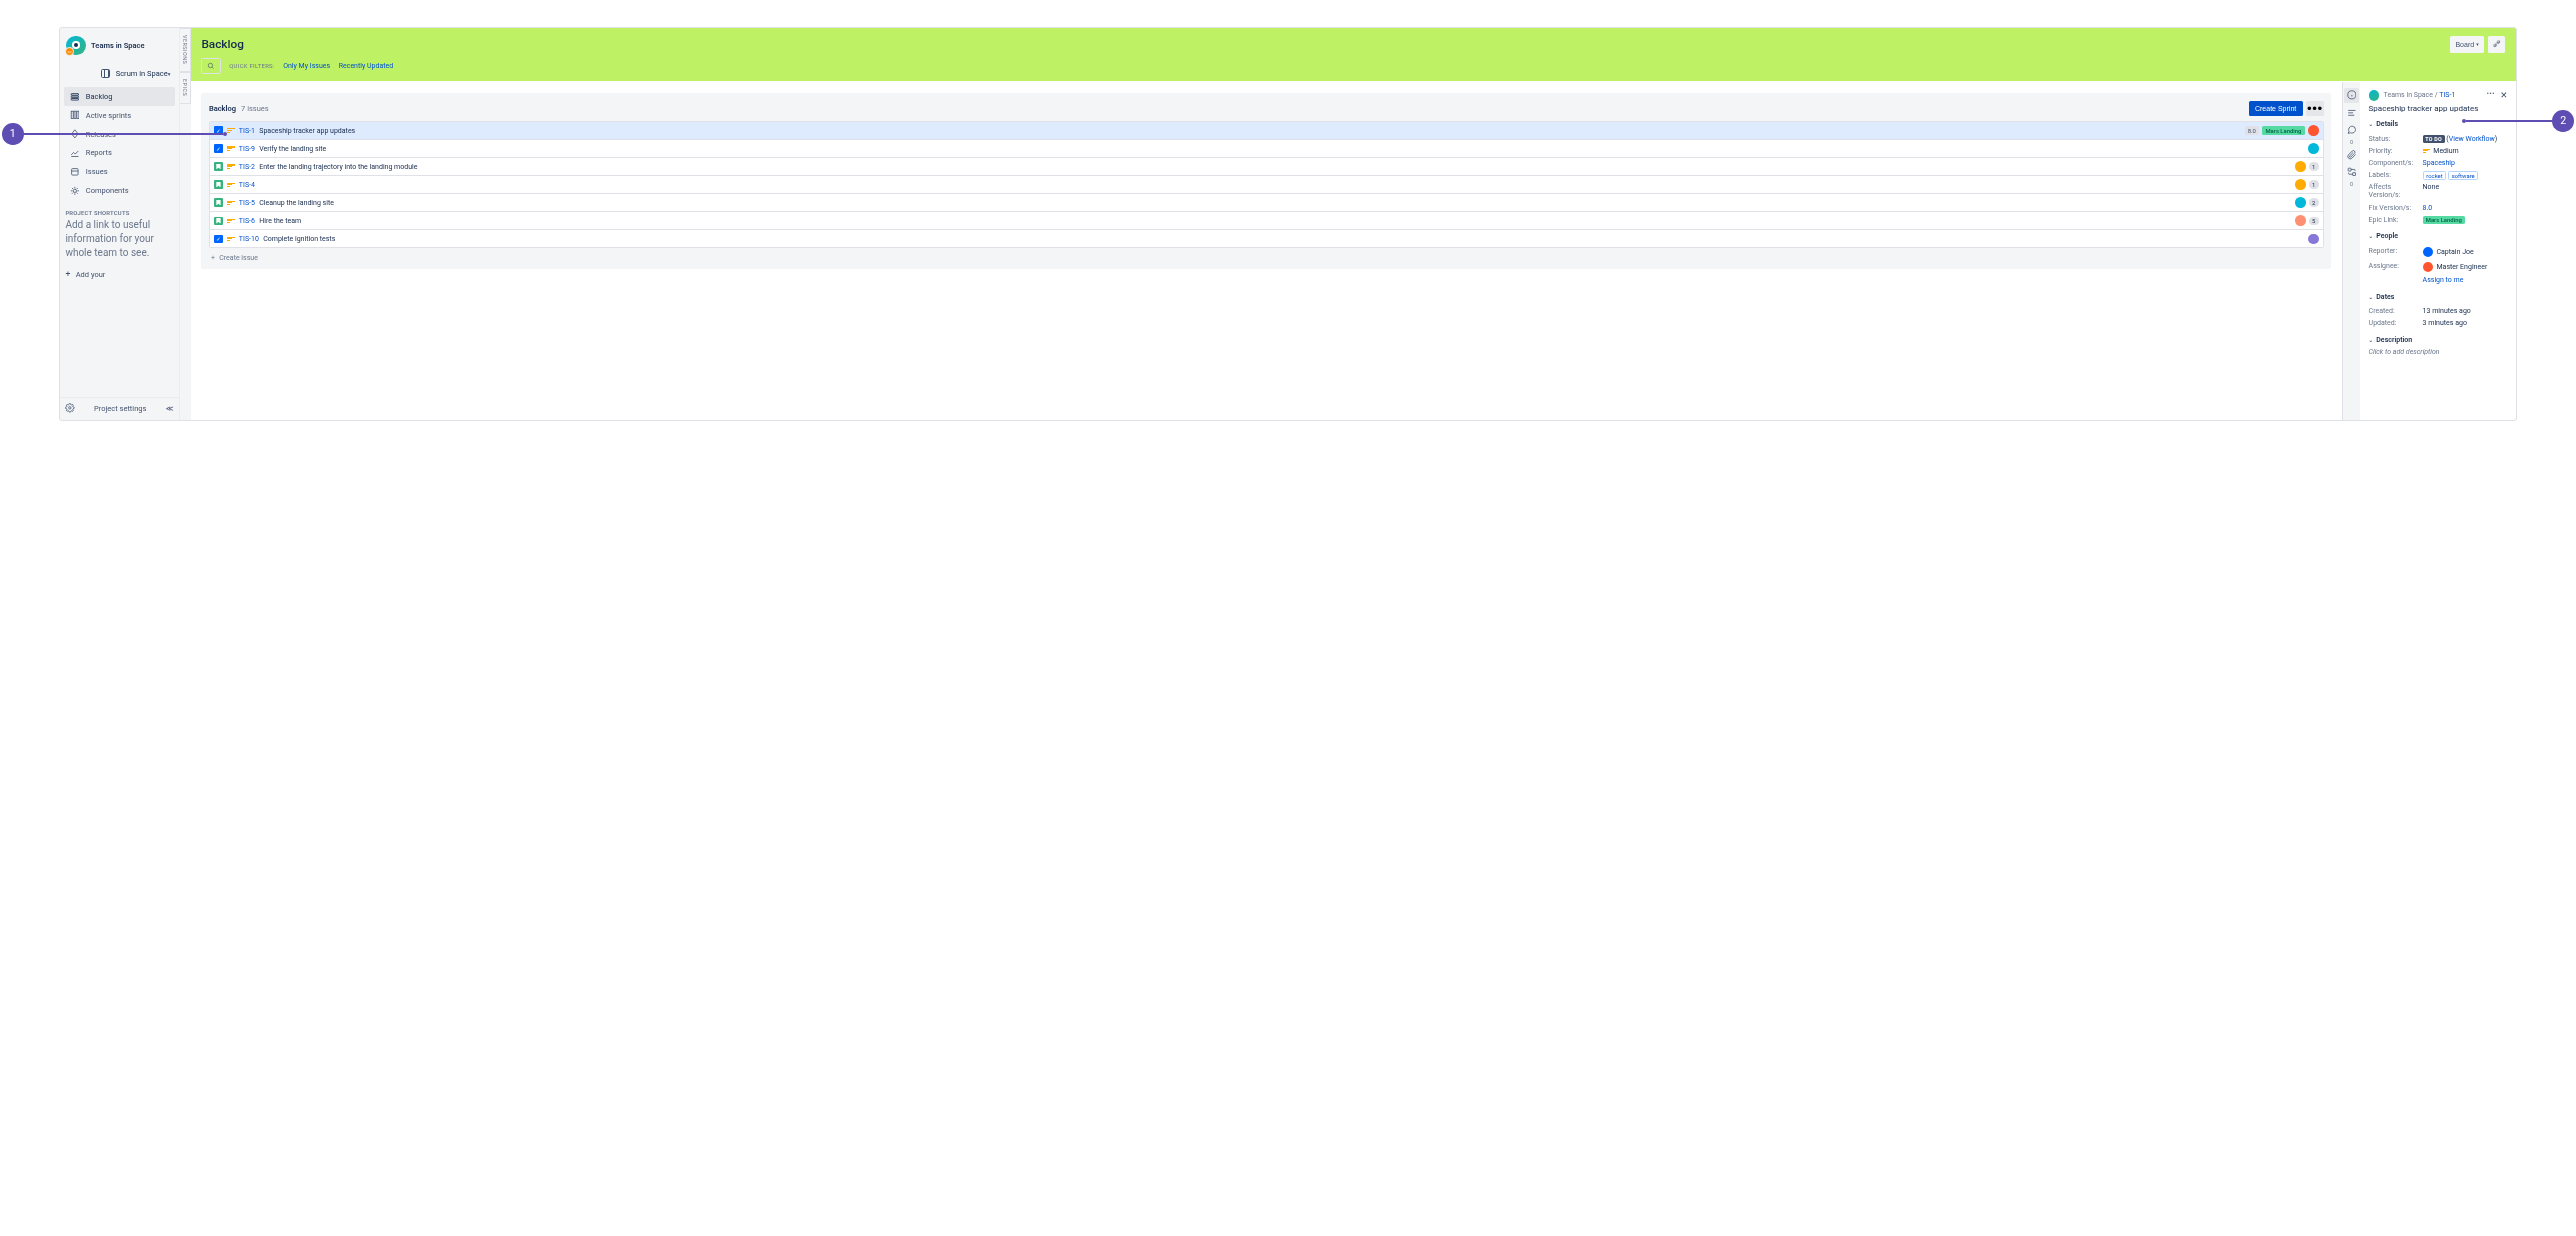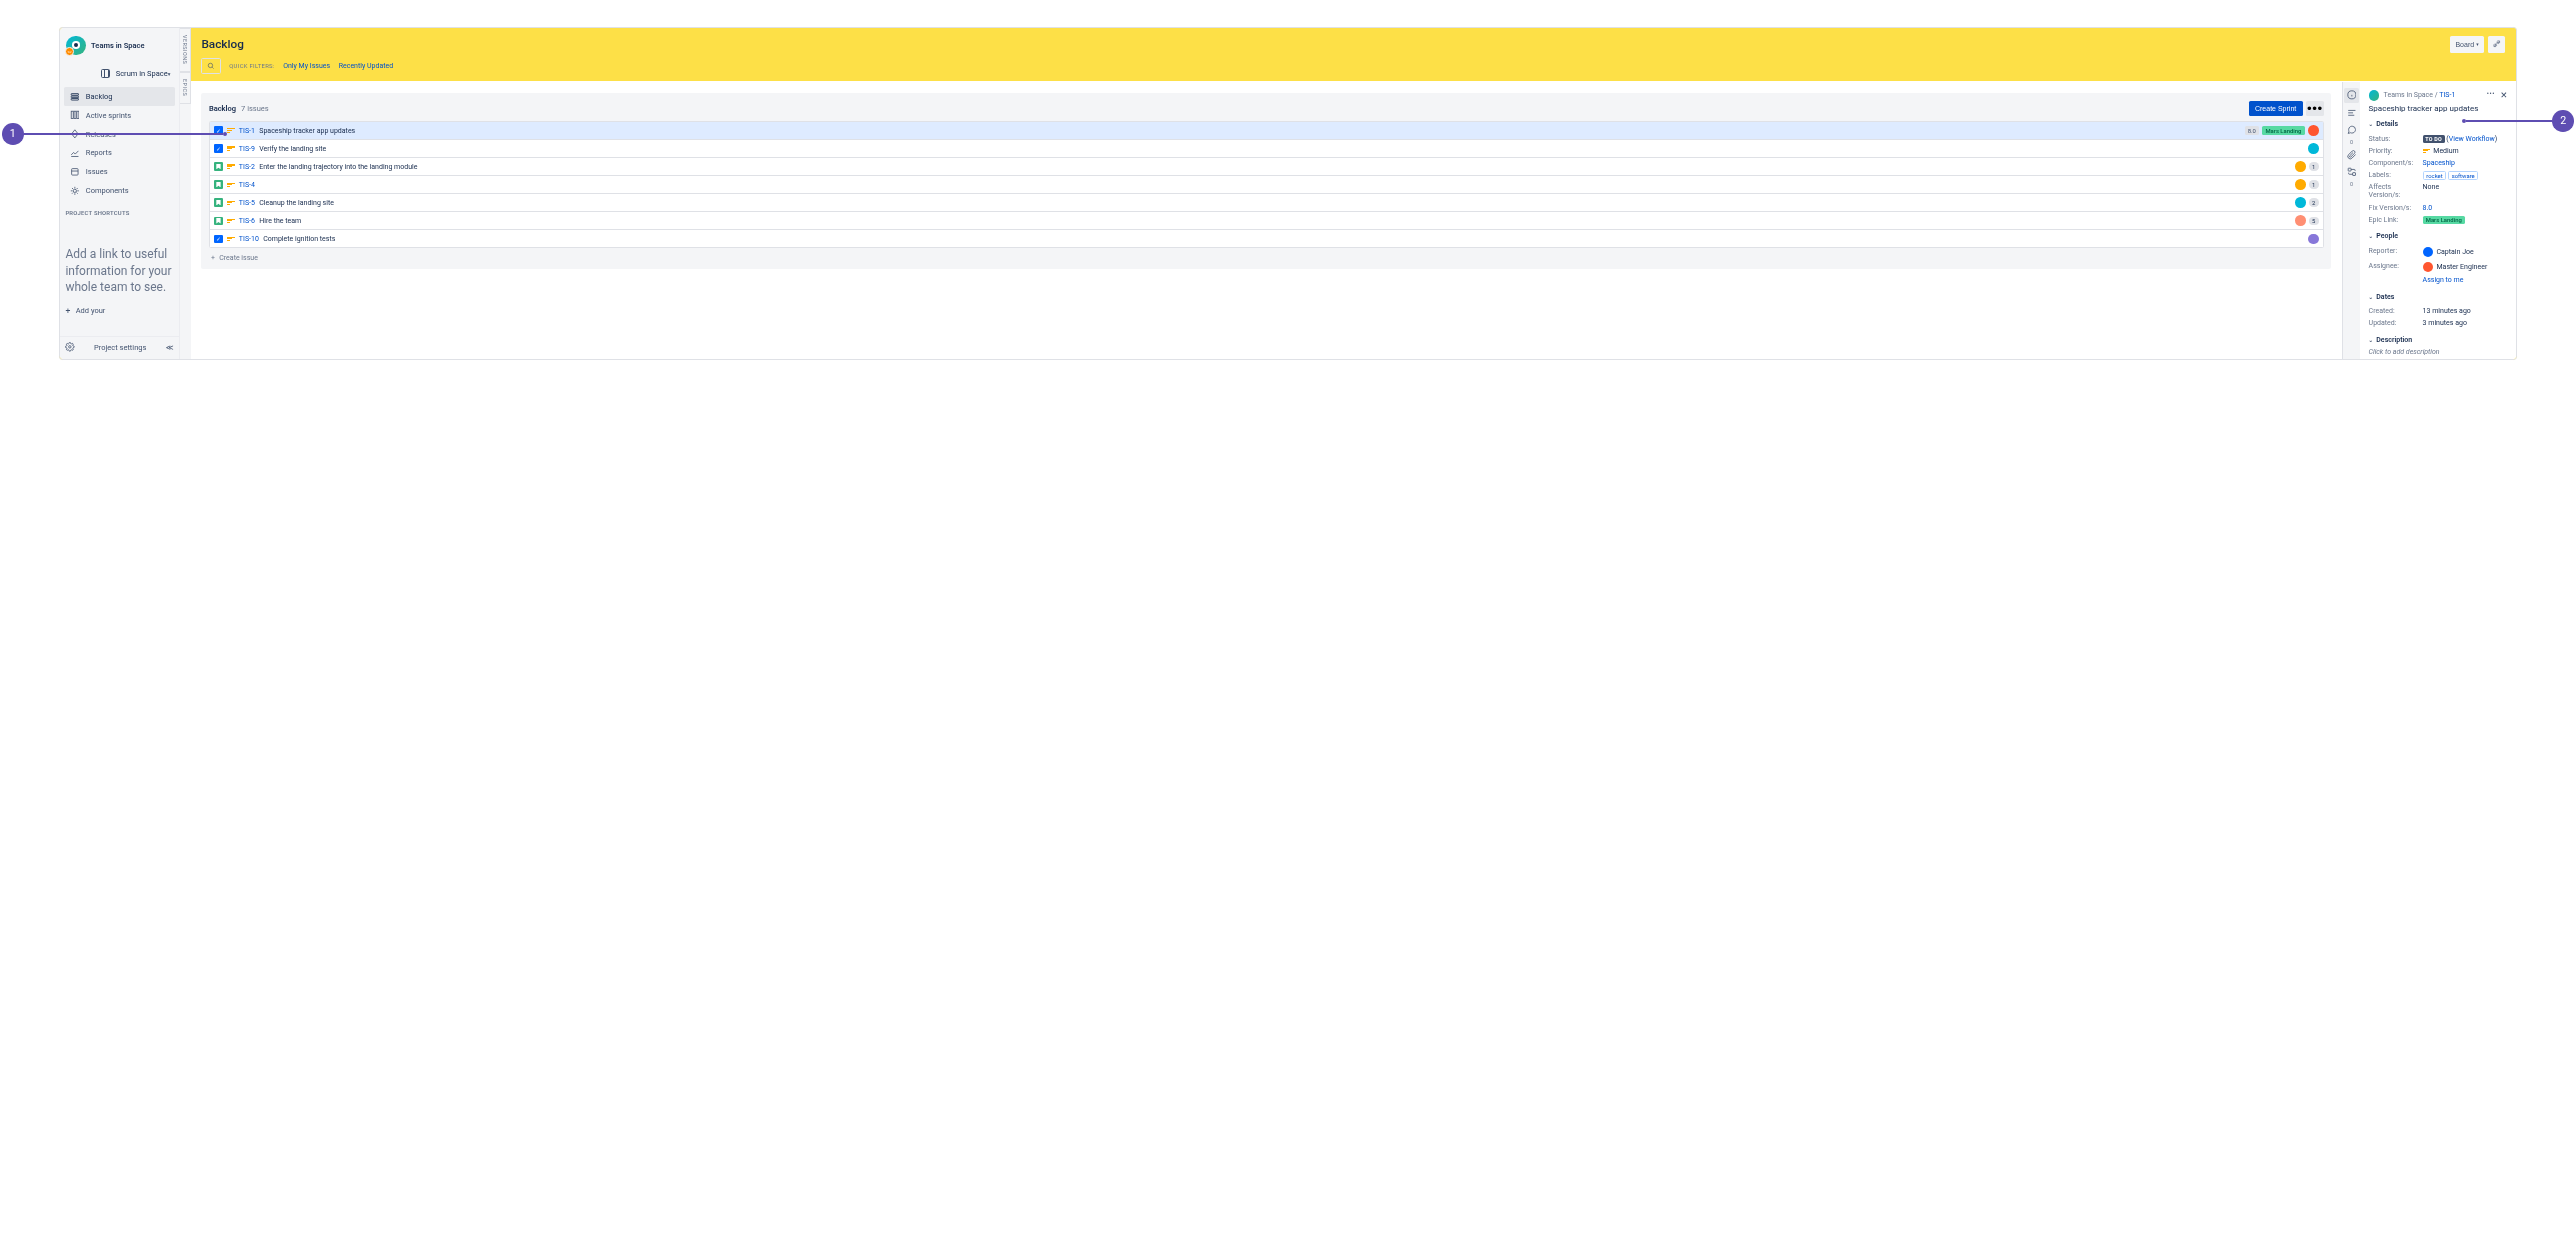--- a/index.html
+++ b/index.html
@@ -1,20 +1,20 @@
 <!DOCTYPE html>
 <html style="font-size:8.6px"><head>
 <meta charset="utf-8">
 <style>
 * { box-sizing: border-box; margin: 0; padding: 0; }
 body { font-family: -apple-system, BlinkMacSystemFont, "Segoe UI", Roboto, sans-serif; font-size: 7.5px; color: #172B4D; background: #fff; }
 
 .annotation-wrap { position: relative; padding: 27px 59px 27px 59px; }
 
-.app-frame { display: flex; border: 1.1px solid #DFE1E6; border-radius: 3.2px; overflow: hidden; background: #fde047; height: 333px; }
+.app-frame { display: flex; border: 1.1px solid #DFE1E6; border-radius: 3.2px; overflow: hidden; background: #bef264; height: 394px; }
 
 
 .sidebar { width: 120px; background: #F4F5F7; border-right: 0.5px solid #ebecf0; display: flex; flex-direction: column; }
 .project-header { display: flex; align-items: center; padding: 7.5px 6.4px; gap: 5.4px; }
 .project-logo { width: 19.3px; height: 19.3px; border-radius: 50%; background: linear-gradient(135deg,#00B8D9,#36B37E); position: relative; display:flex;align-items:center;justify-content:center; }
 .project-logo::after { content:""; width:7.5px; height:7.5px; background:#fff; border-radius:50%; }
 .project-logo-eye { position:absolute; width:4.3px;height:4.3px;background:#172B4D;border-radius:50%; }
 .project-logo-badge { position:absolute; bottom:-1.1px; left:-1.1px; width:8.6px;height:8.6px;background:#FF8B00;border-radius:50%;border:1.1px solid #F4F5F7; display:flex;align-items:center;justify-content:center;font-size:4.3px;color:#fff; }
 .project-title { font-weight: 600; font-size: 7.5px; }
 
@@ -23,21 +23,21 @@
 .board-select-left { display:flex; align-items:center; gap: 5.4px; }
 .board-icon { width:9.7px; height:9.7px; border:1.1px solid #42526E; border-radius:1.6px; display:flex; }
 .board-icon::before { content:"";flex:1;border-right:1.1px solid #42526E; }
 .board-icon::after { content:"";flex:1;border-right:1.1px solid #42526E; }
 
 .nav-item { display:flex; align-items:center; gap:6.4px; padding: 4.3px 5.4px; border-radius:1.6px; cursor:pointer; color:#42526E; margin: 0.5px 0; }
 .nav-item.active { background:#E4E6EA; color:#172B4D; }
 .nav-icon { width:9.7px; height:9.7px; display:flex; align-items:center; justify-content:center; flex-shrink:0; }
 
 .shortcuts-header { font-size:5.9px; font-weight:600; color:#6B778C; letter-spacing:0.2px; padding: 7.5px 5.4px 2.1px; }
-.shortcuts-desc { font-size:12px; color:#6B778C; padding: 0 5.4px 5.4px; line-height:1.4;margin-top:28px; }
+.shortcuts-desc { font-size:10px; color:#6B778C; padding: 0 5.4px 5.4px; line-height:1.4; }
 .add-link { display:flex; align-items:center; gap:5.4px; padding:4.3px 5.4px; cursor:pointer; color:#42526E; }
 
 .sidebar-footer { margin-top:auto; display:flex; align-items:center; justify-content:space-between; padding:5.4px; border-top:0.5px solid #ebecf0; }
 .settings-left { display:flex; align-items:center; gap:19px; cursor:pointer; color:#42526E; }
 
 
 .side-tabs { width: 10.7px; background:#F4F5F7; display:flex; flex-direction:column; }
 .side-tab { flex:0 0 auto; writing-mode: vertical-rl; font-size:5.4px; letter-spacing:0.5px; color:#6B778C; padding:6.4px 1.6px; border:0.5px solid #DFE1E6; border-left:none; background:#F4F5F7; cursor:pointer; text-align:center; }
 
 

